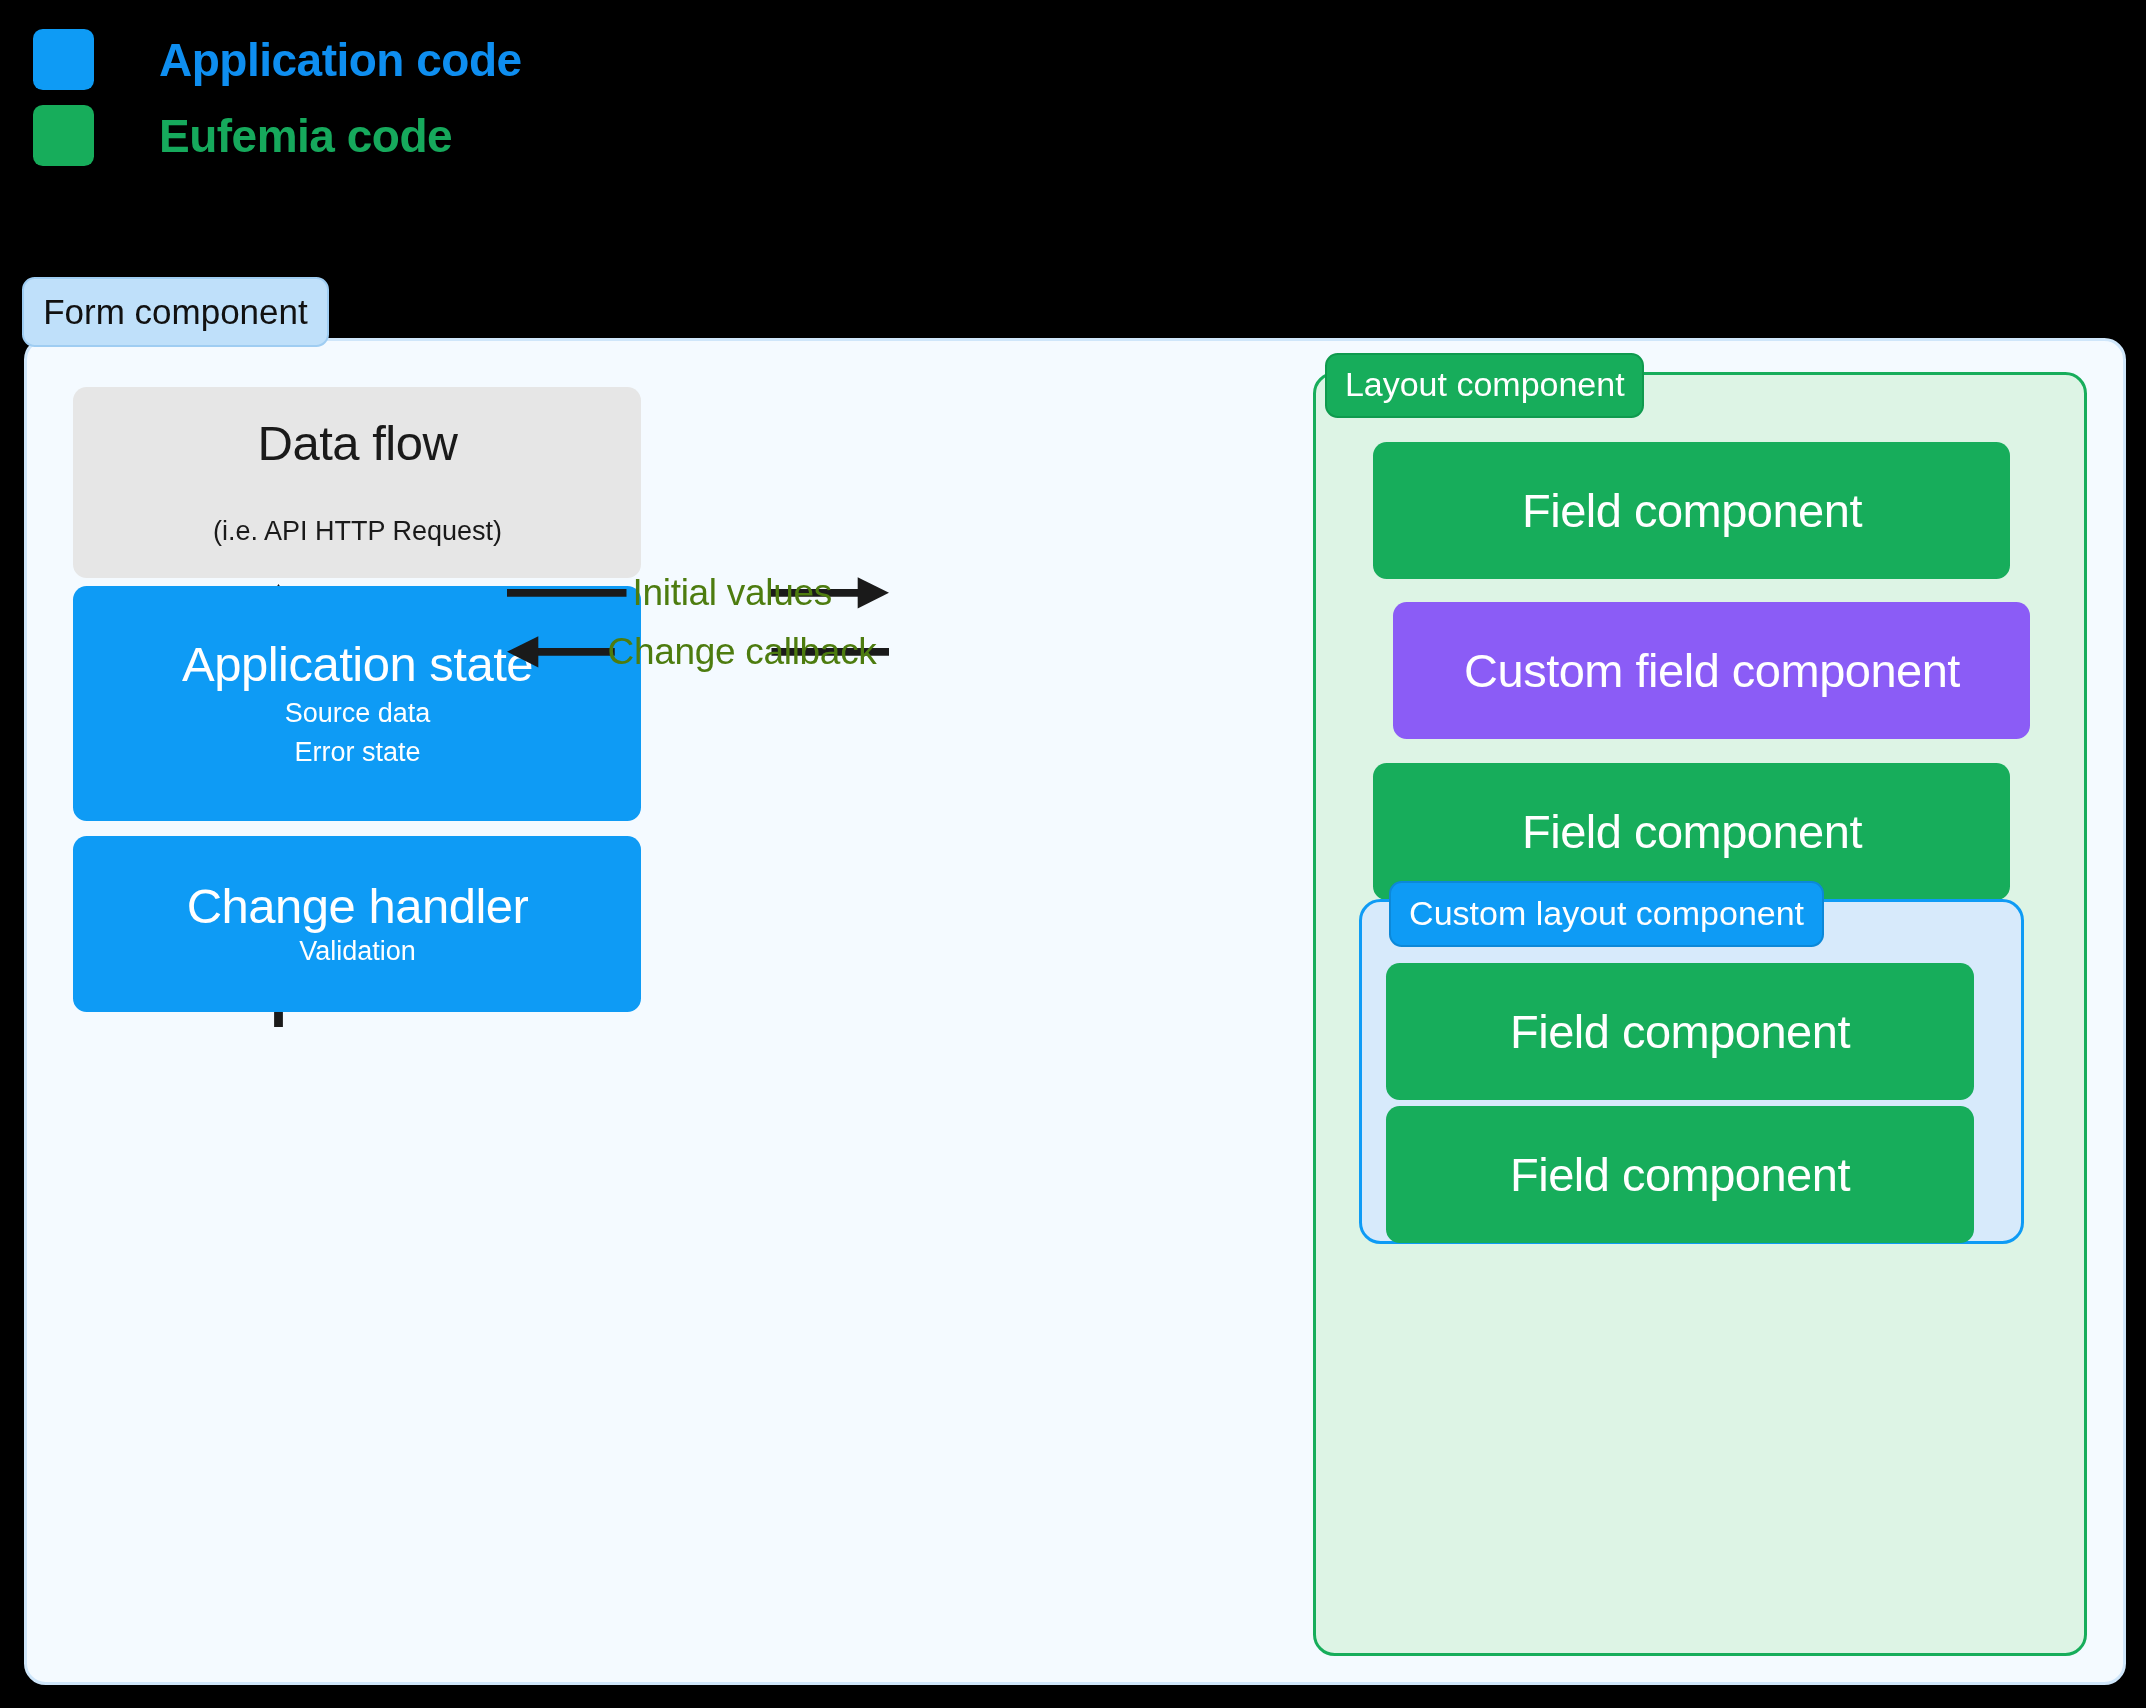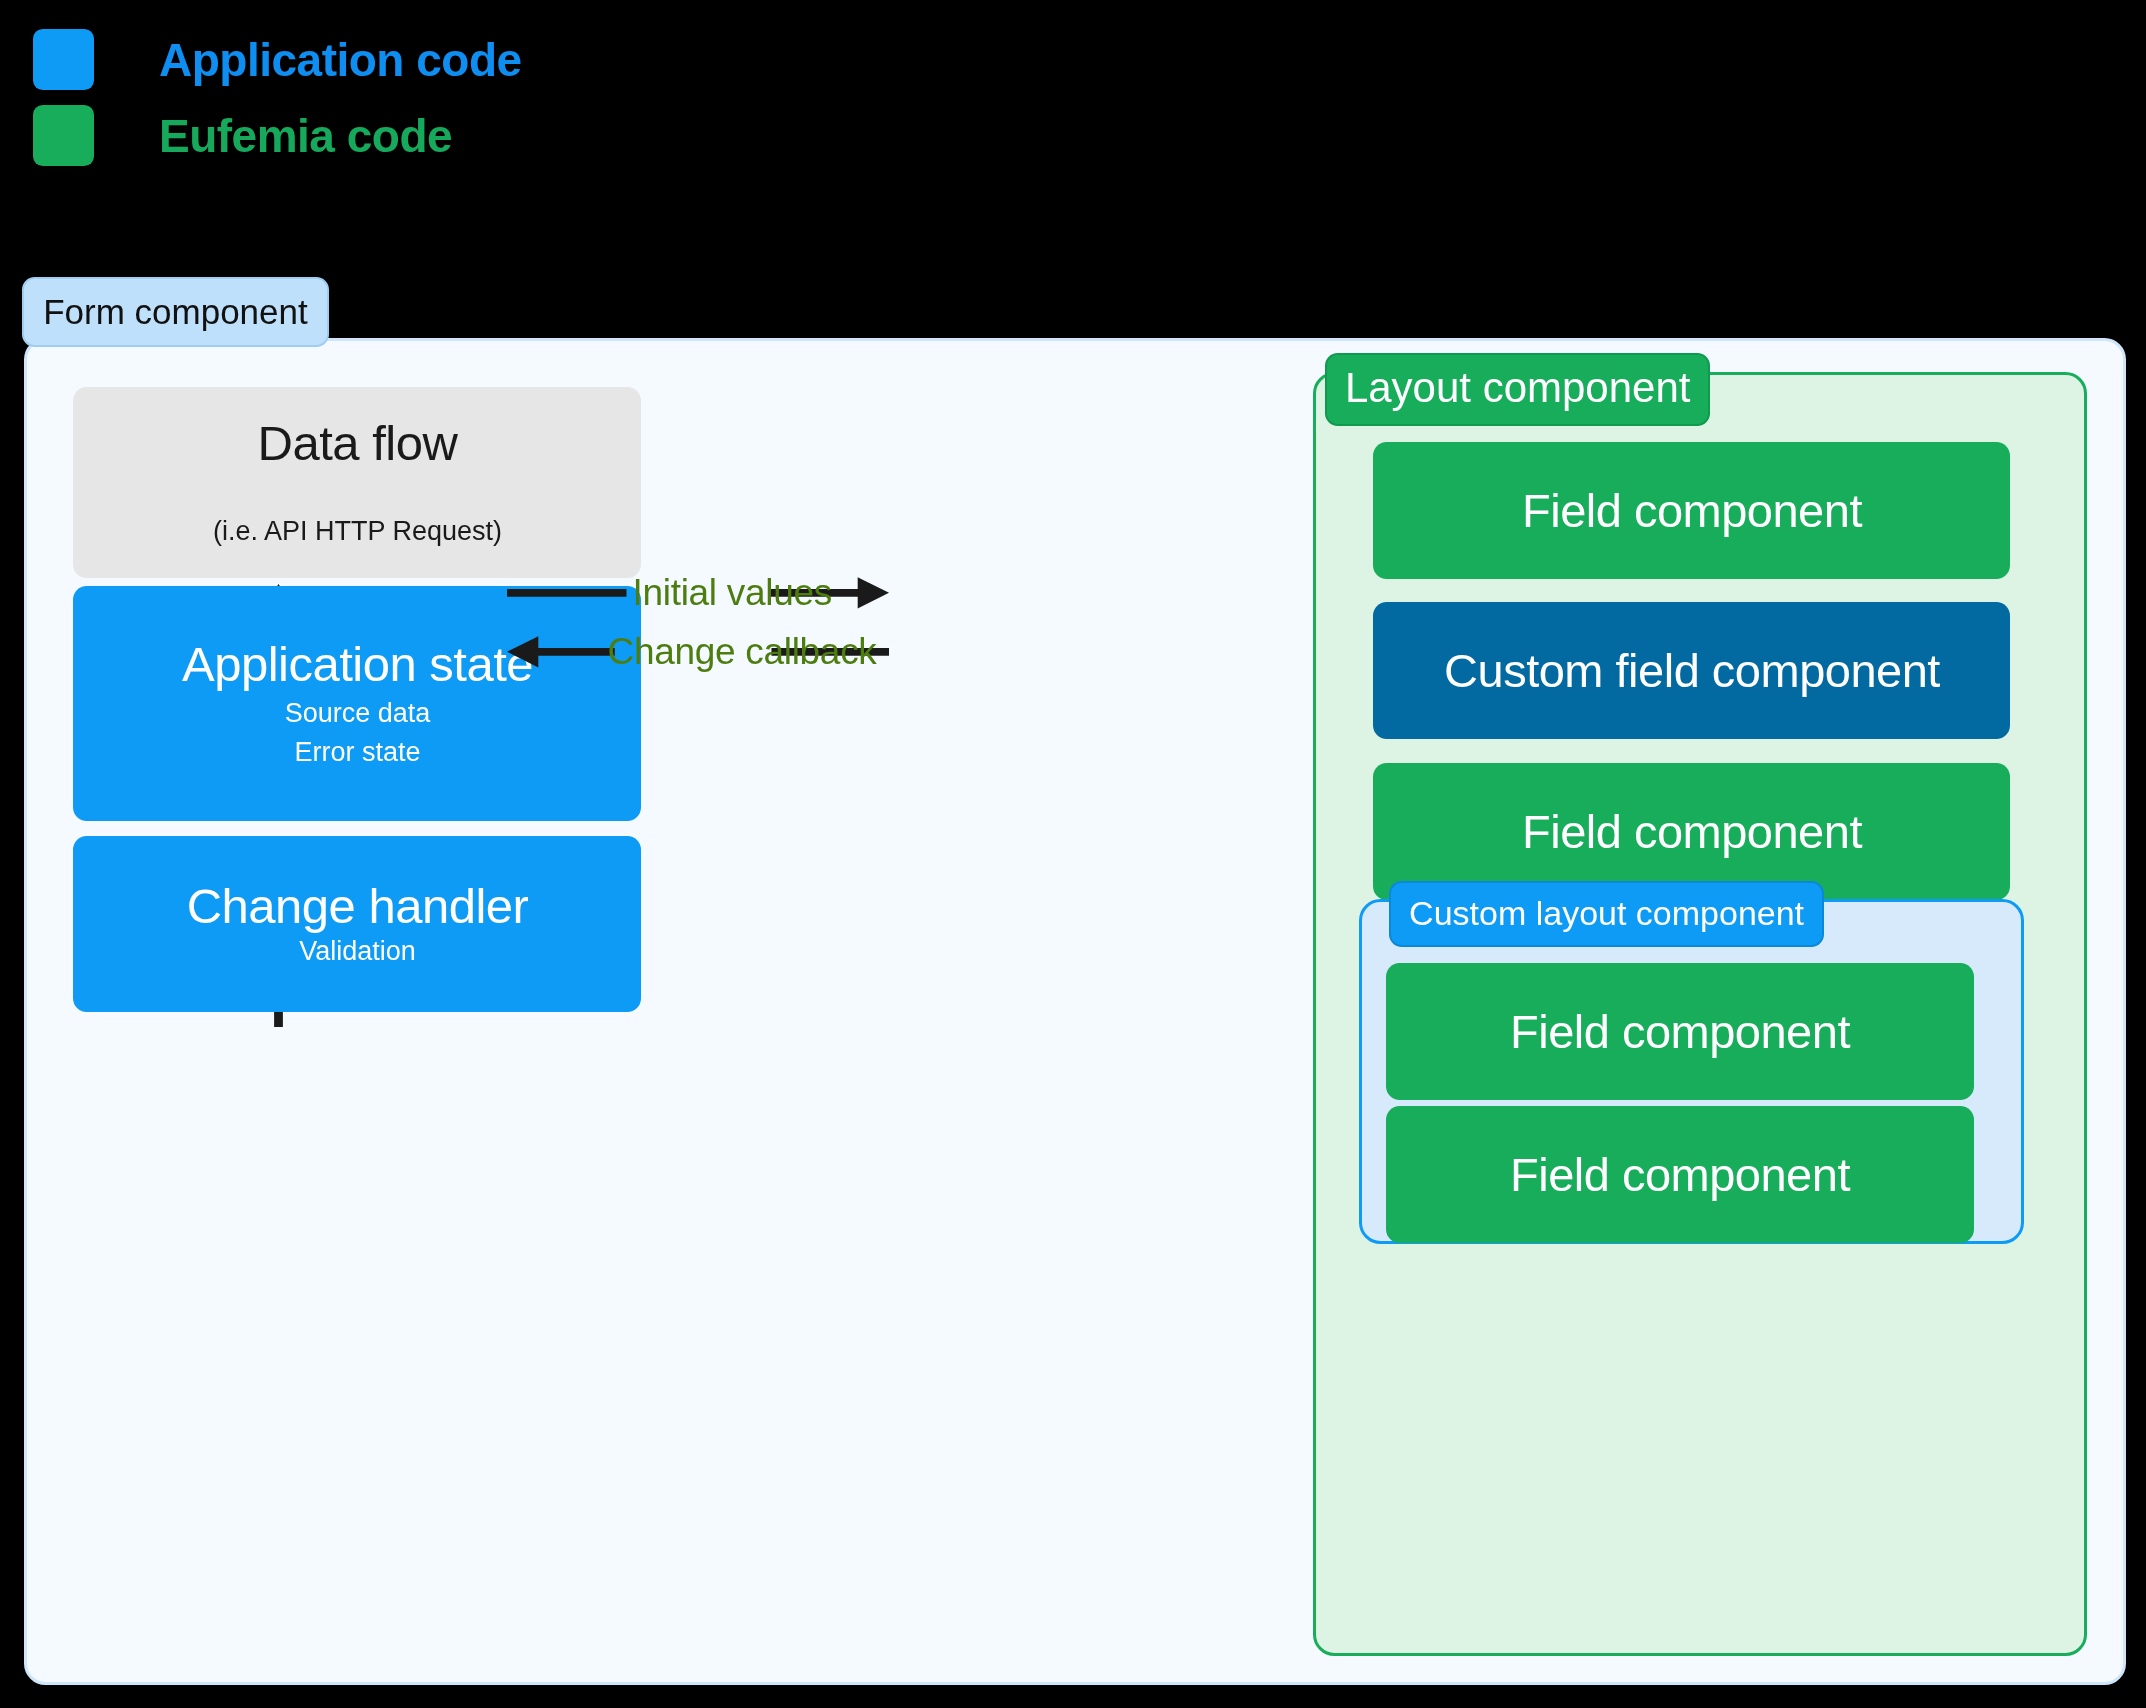--- a/index.html
+++ b/index.html
@@ -157,21 +157,21 @@
     width: 774px;
     height: 1304px;
   }
   .badge-layout {
     left: 11.8px;
     top: 0;
     padding: 12.7px 17.6px 14.7px 17.6px;
     background: #17ad5b;
     border: 2.9px solid #0f9a4e;
     color: #ffffff;
-    font-size: 42px;
+    font-size: 34px;
   }
   .layout-box {
     position: absolute;
     left: 0;
     top: 19.6px;
     width: 774px;
     height: 1284px;
     box-sizing: border-box;
     background: #ddf4e5;
     border: 3.9px solid #17ad5b;
@@ -185,21 +185,21 @@
     height: 137px;
     border-radius: 13.7px;
     display: flex;
     align-items: center;
     justify-content: center;
     color: #ffffff;
     font-size: 47px;
     letter-spacing: -0.5px;
   }
   .field.green { background: #17ad5b; }
-  .field.blue  { background: #0369a1; }
+  .field.blue  { background: #8b5cf6; margin-left: 20px; }
   .field-1 { top: 67px; }
   .field-2 { top: 227px; }
   .field-3 { top: 388px; }
 
   
   .custom-layout-wrapper {
     position: absolute;
     left: 43px;
     top: 506px;
     width: 665px;

